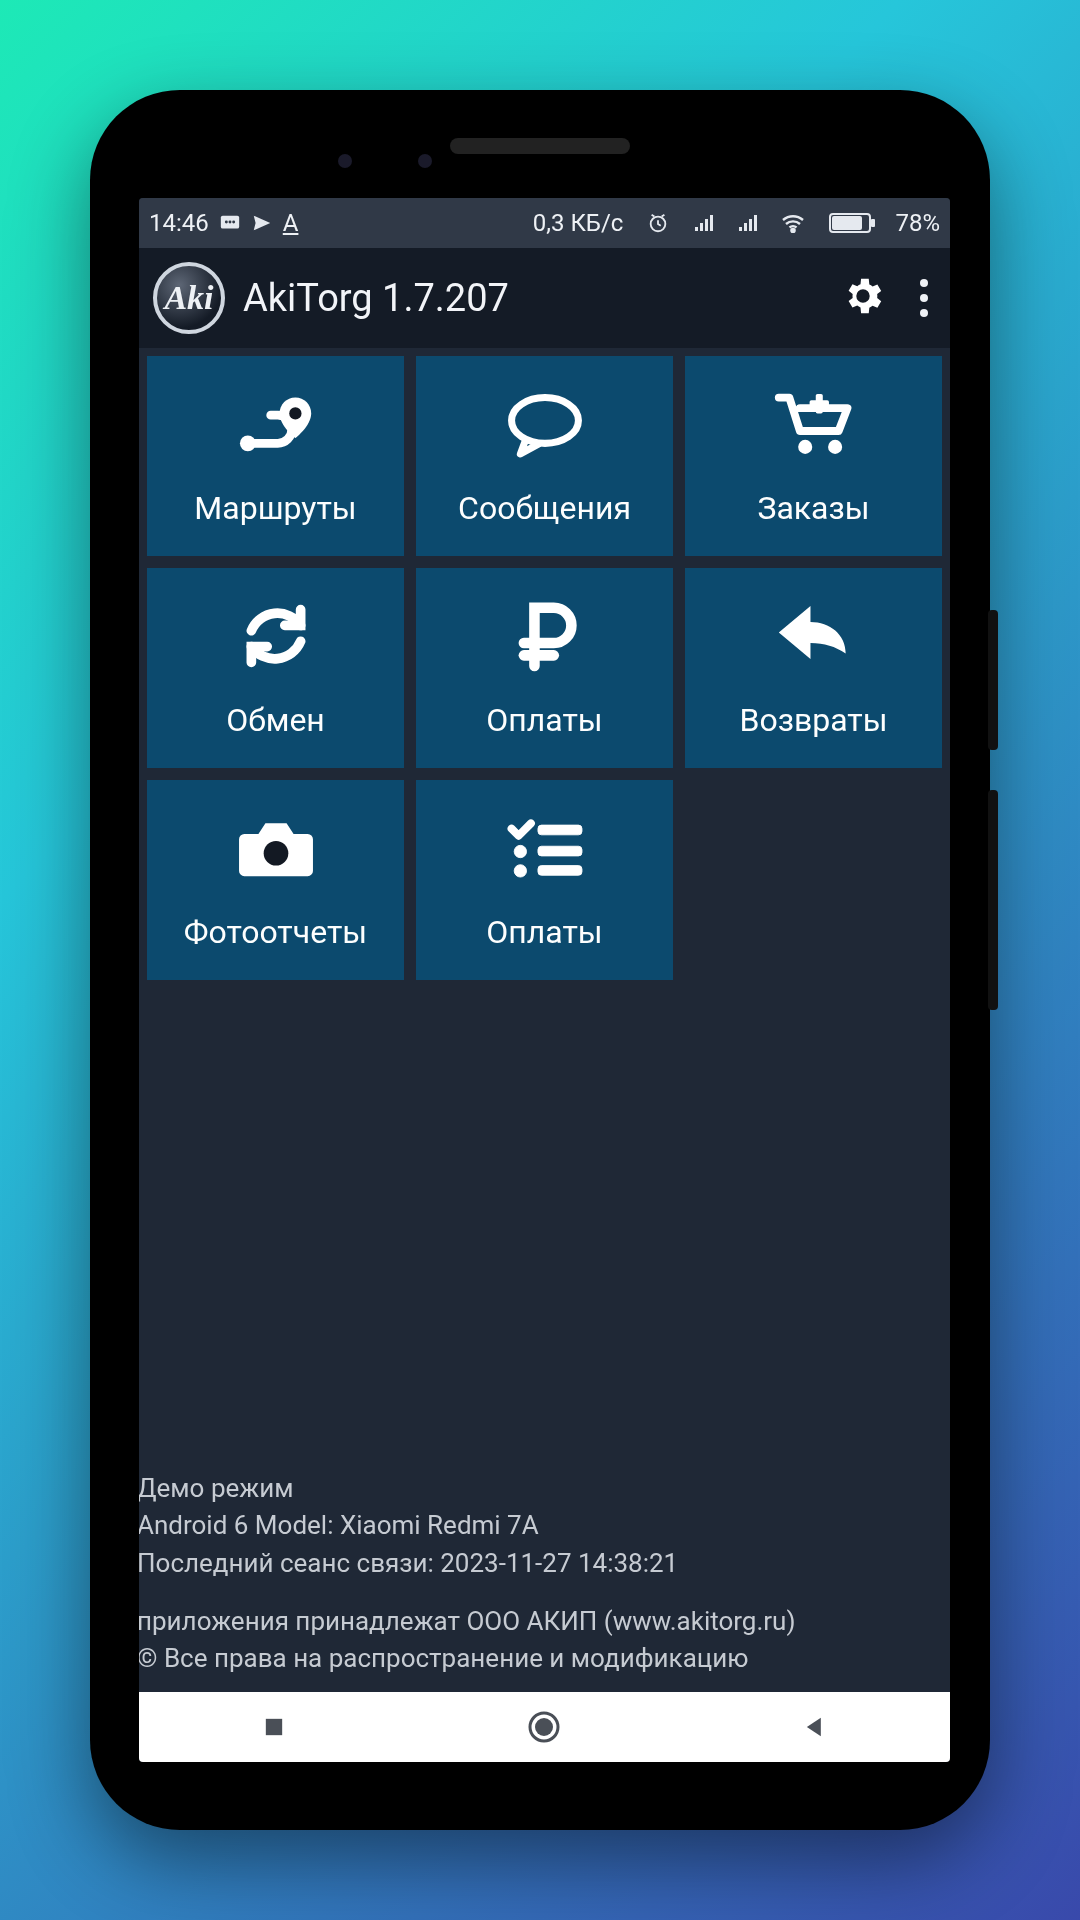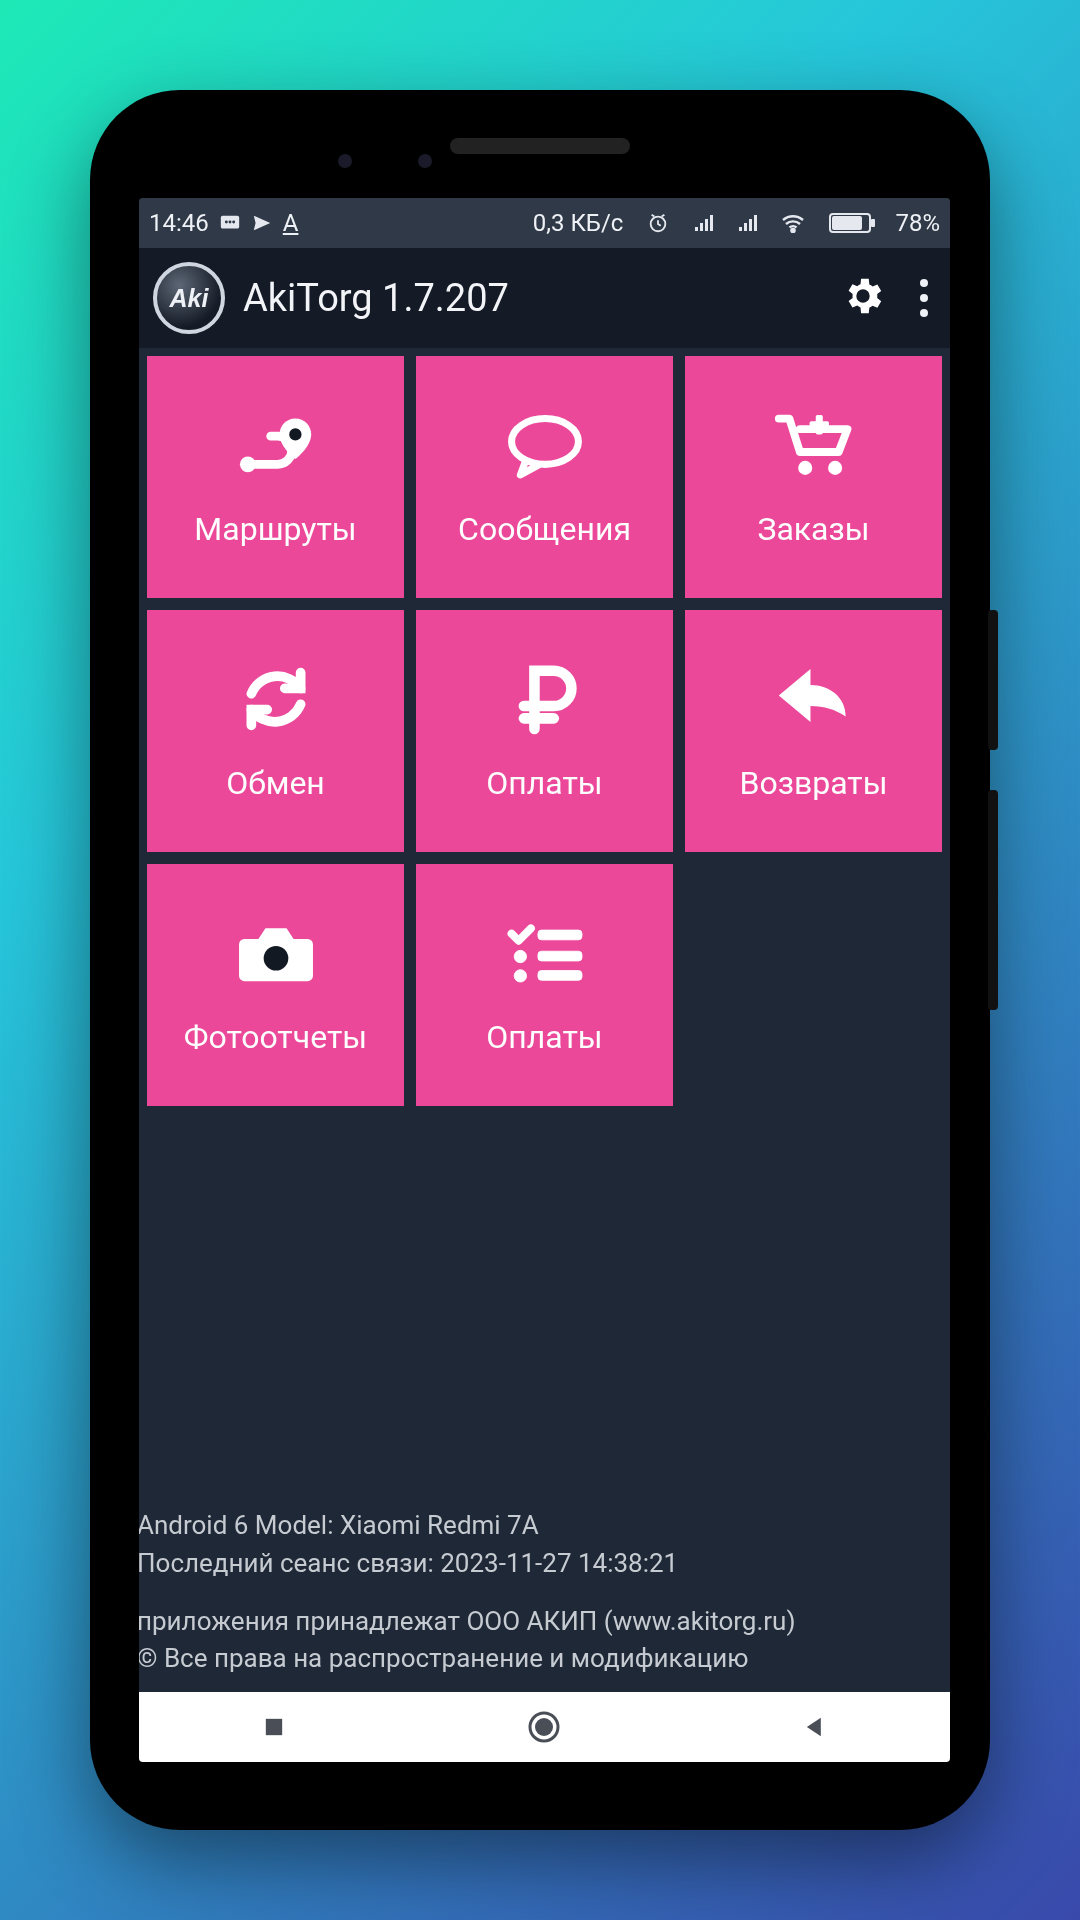--- a/index.html
+++ b/index.html
@@ -95,37 +95,37 @@
     align-items:center;
     color:#fff;
     padding: 0 14px;
     gap: 18px;
   }
   .logo {
     width:72px; height:72px; border-radius:50%;
     border: 4px solid #cfd6df;
     background: radial-gradient(circle at 35% 30%, #5d6675, #141b26 70%);
     display:flex; align-items:center; justify-content:center;
-    color:#eef1f5; font-style:italic; font-weight:700; font-size:25px;
-    font-family: Liberation Sans, sans-serif;
+    color:#eef1f5; font-style:italic; font-weight:700; font-size:34px;
+    font-family: Liberation Serif, serif;
   }
   .app-title { font-size:38px; font-weight:400; color:#f2f4f8; flex:1; }
   .appbar-actions { display:flex; align-items:center; gap:34px; padding-right:8px;}
   .dots { display:flex; flex-direction:column; gap:7px; }
   .dots span{ width:8px; height:8px; border-radius:50%; background:#eef1f5;}
   
   .content { flex:1; background:#1f2836; padding:8px; display:flex; flex-direction:column; }
   .grid {
     display:grid;
     grid-template-columns: repeat(3, 1fr);
     gap: 12px;
   }
   .tile {
-    background:#ec4899;
-    height: 242px;
+    background:#0c4a6e;
+    height: 200px;
     display:flex;
     flex-direction:column;
     align-items:center;
     justify-content:center;
     gap: 22px;
     color:#fff;
   }
   .tile-label { font-size:32px; color:#fdfefe; }
   .tile svg { width:88px; height:78px; }
   .footer {
@@ -318,20 +318,21 @@
                   <rect x="42" y="38" width="50" height="11" rx="4"></rect>
                   <rect x="42" y="60" width="50" height="11" rx="4"></rect>
                 </svg>
             </span>
             <span class="tile-label">Оплаты</span>
           </div>
 
         </div>
 
         <div class="footer">
+          <div>Демо режим</div>
           <div>Android 6 Model: Xiaomi Redmi 7A</div>
           <div>Последний сеанс связи: 2023-11-27 14:38:21</div>
           <div class="gap"></div>
           <div>приложения принадлежат ООО АКИП (www.akitorg.ru)</div>
           <div>© Все права на распространение и модификацию</div>
         </div>
       </div>
 
       <div class="navbar">
         <div class="nav-btn">

